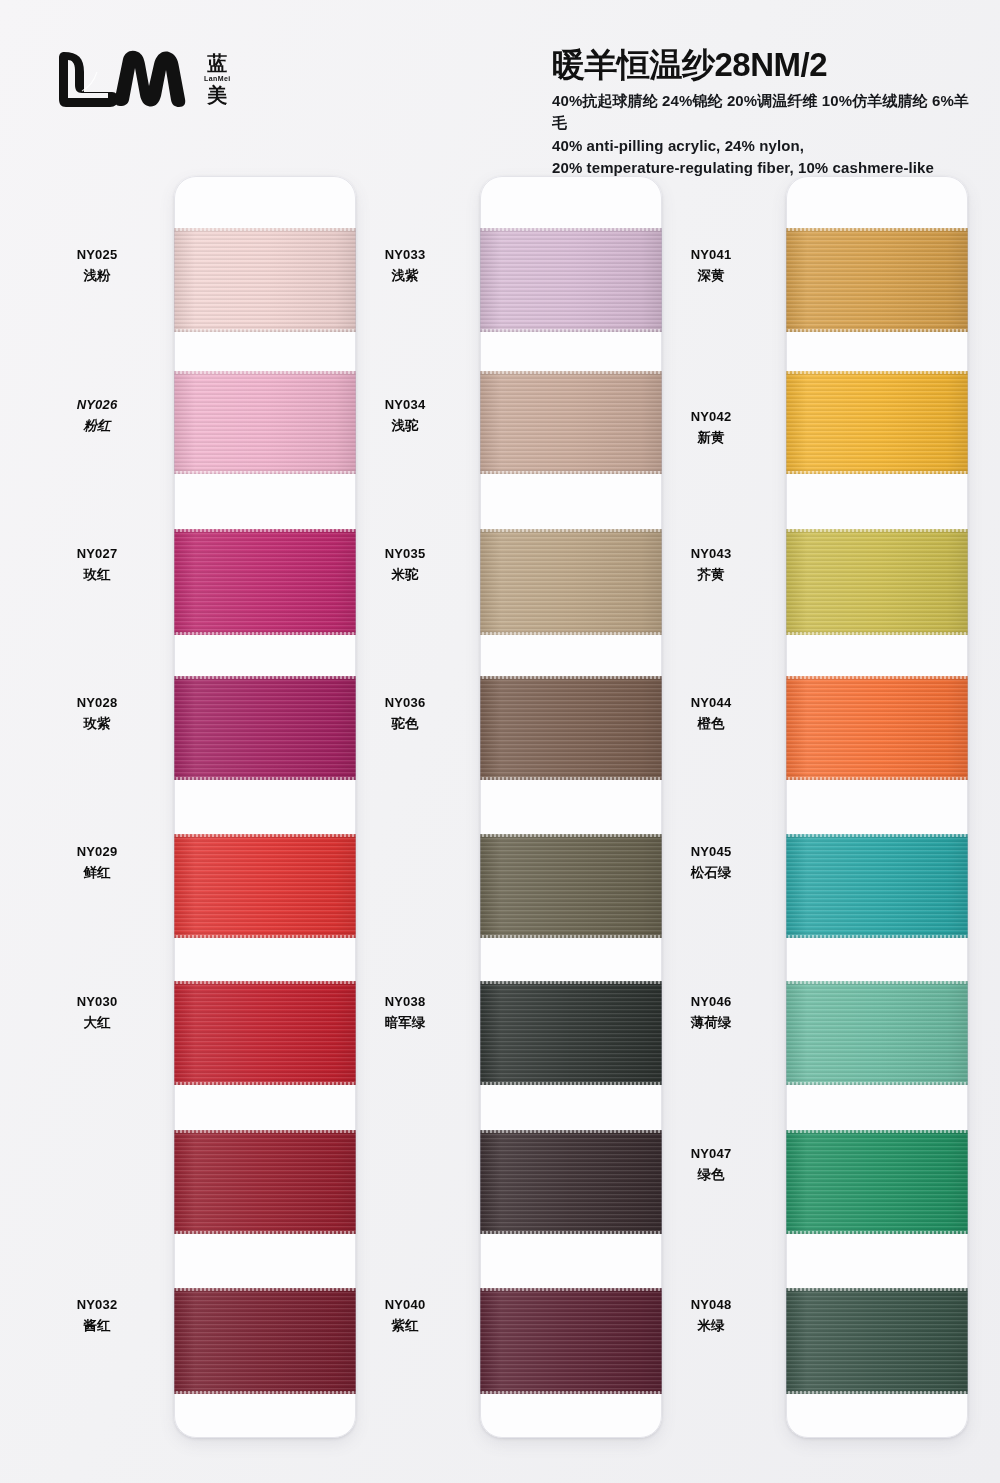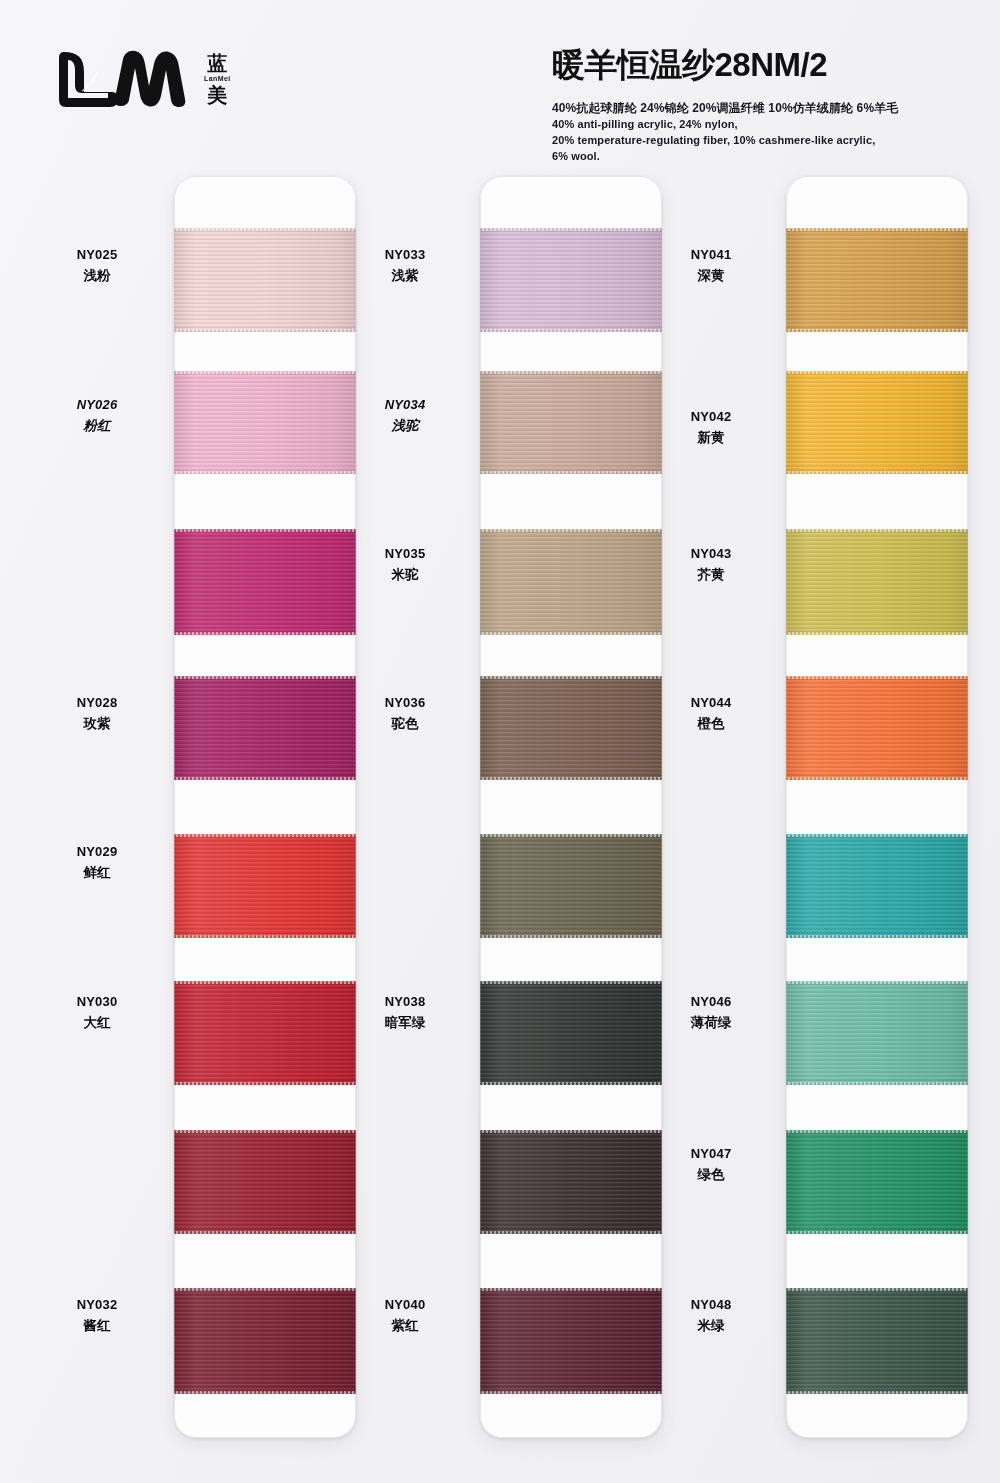--- a/index.html
+++ b/index.html
@@ -25,23 +25,23 @@
              align-items: center; justify-content: center; line-height: 1; }
   .logo-cn-char { font-size: 20px; font-weight: 700; color: #111; letter-spacing: 0; }
   .logo-cn-rom { font-size: 7px; font-weight: 700; color: #111; letter-spacing: .4px;
                  margin: 2px 0 3px 0; }
 
   #title-block { position: absolute; right: 28px; top: 48px; width: 420px; text-align: left; }
   #product-title {
     font-size: 33px; font-weight: 700; color: #111; line-height: 1.06;
     letter-spacing: -0.5px; white-space: nowrap;
   }
-  #spec-cn { font-size: 12px; font-weight: 700; color: #16181c; margin-top: 16px;
+  #spec-cn { font-size: 15px; font-weight: 700; color: #16181c; margin-top: 7px;
              line-height: 1.5; letter-spacing: .1px; }
-  .spec-en { font-size: 11px; font-weight: 700; color: #16181c;
+  .spec-en { font-size: 15px; font-weight: 700; color: #16181c;
              line-height: 1.45; letter-spacing: .1px; }
 
   
   #board { position: absolute; left: 0; top: 0; width: 1000px; height: 1483px; }
 
   .card {
     position: absolute; top: 176px; width: 182px; height: 1262px;
     background: #fdfdfe; border-radius: 22px;
     box-shadow: 0 1px 3px rgba(90,90,110,.17), 0 6px 16px rgba(90,90,110,.10);
     overflow: hidden;
@@ -280,41 +280,45 @@
         </div>
       </div>
   <div class="label lab-col-1" style="top: 246px;">
         <span class="code">NY025</span>
         <span class="name">浅粉</span>
       </div>
       <div class="label lab-col-1" style="top: 396px; font-style: italic;">
         <span class="code">NY026</span>
         <span class="name">粉红</span>
       </div>
+      <div class="label lab-col-1" style="top: 545px;">
+        <span class="code">NY027</span>
+        <span class="name">玫红</span>
+      </div>
       <div class="label lab-col-1" style="top: 694px;">
         <span class="code">NY028</span>
         <span class="name">玫紫</span>
       </div>
       <div class="label lab-col-1" style="top: 843px;">
         <span class="code">NY029</span>
         <span class="name">鲜红</span>
       </div>
       <div class="label lab-col-1" style="top: 993px;">
         <span class="code">NY030</span>
         <span class="name">大红</span>
       </div>
       <div class="label lab-col-1" style="top: 1296px;">
         <span class="code">NY032</span>
         <span class="name">酱红</span>
       </div>
       <div class="label lab-col-2" style="top: 246px;">
         <span class="code">NY033</span>
         <span class="name">浅紫</span>
       </div>
-      <div class="label lab-col-2" style="top: 396px; font-style: italic;">
+      <div class="label lab-col-2" style="top: 396px;">
         <span class="code">NY034</span>
         <span class="name">浅驼</span>
       </div>
       <div class="label lab-col-2" style="top: 545px;">
         <span class="code">NY035</span>
         <span class="name">米驼</span>
       </div>
       <div class="label lab-col-2" style="top: 694px;">
         <span class="code">NY036</span>
         <span class="name">驼色</span>
@@ -336,20 +340,24 @@
         <span class="name">新黄</span>
       </div>
       <div class="label lab-col-3" style="top: 545px;">
         <span class="code">NY043</span>
         <span class="name">芥黄</span>
       </div>
       <div class="label lab-col-3" style="top: 694px;">
         <span class="code">NY044</span>
         <span class="name">橙色</span>
       </div>
+      <div class="label lab-col-3" style="top: 843px;">
+        <span class="code">NY045</span>
+        <span class="name">松石绿</span>
+      </div>
       <div class="label lab-col-3" style="top: 993px;">
         <span class="code">NY046</span>
         <span class="name">薄荷绿</span>
       </div>
       <div class="label lab-col-3" style="top: 1145px;">
         <span class="code">NY047</span>
         <span class="name">绿色</span>
       </div>
       <div class="label lab-col-3" style="top: 1296px;">
         <span class="code">NY048</span>

